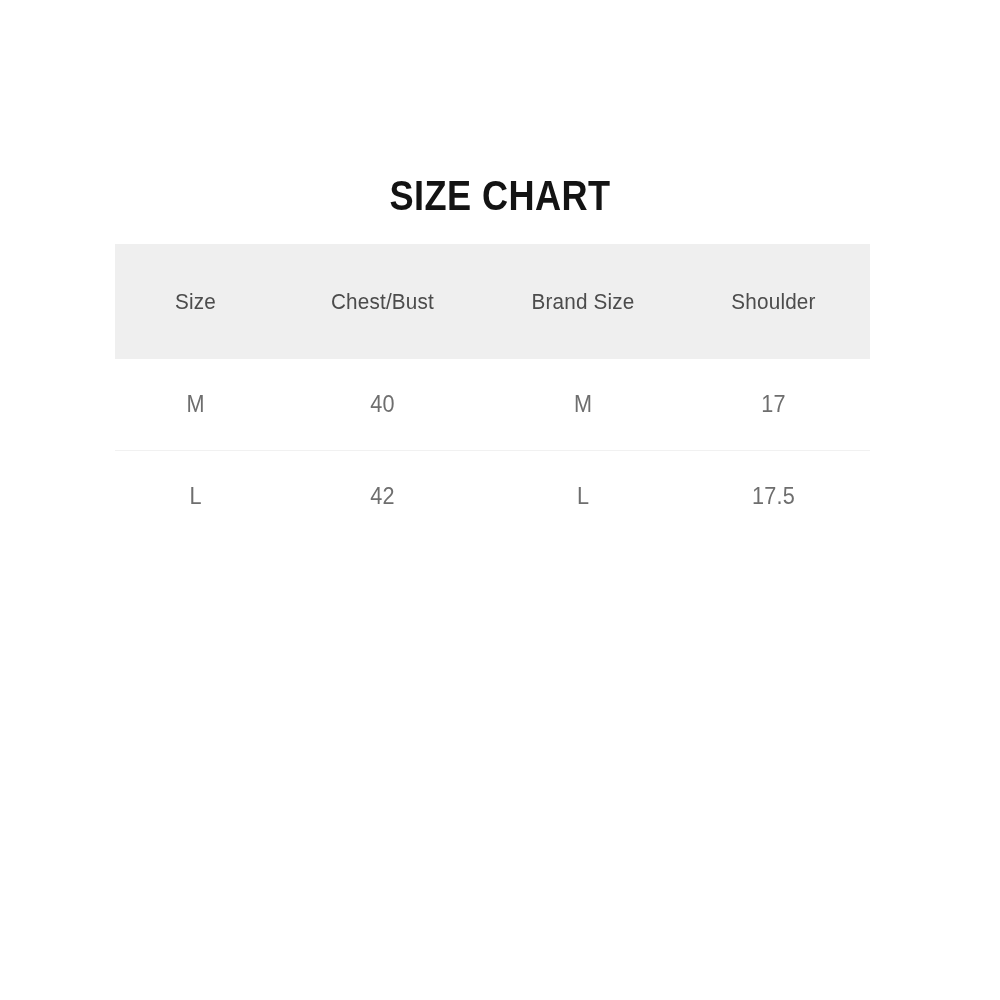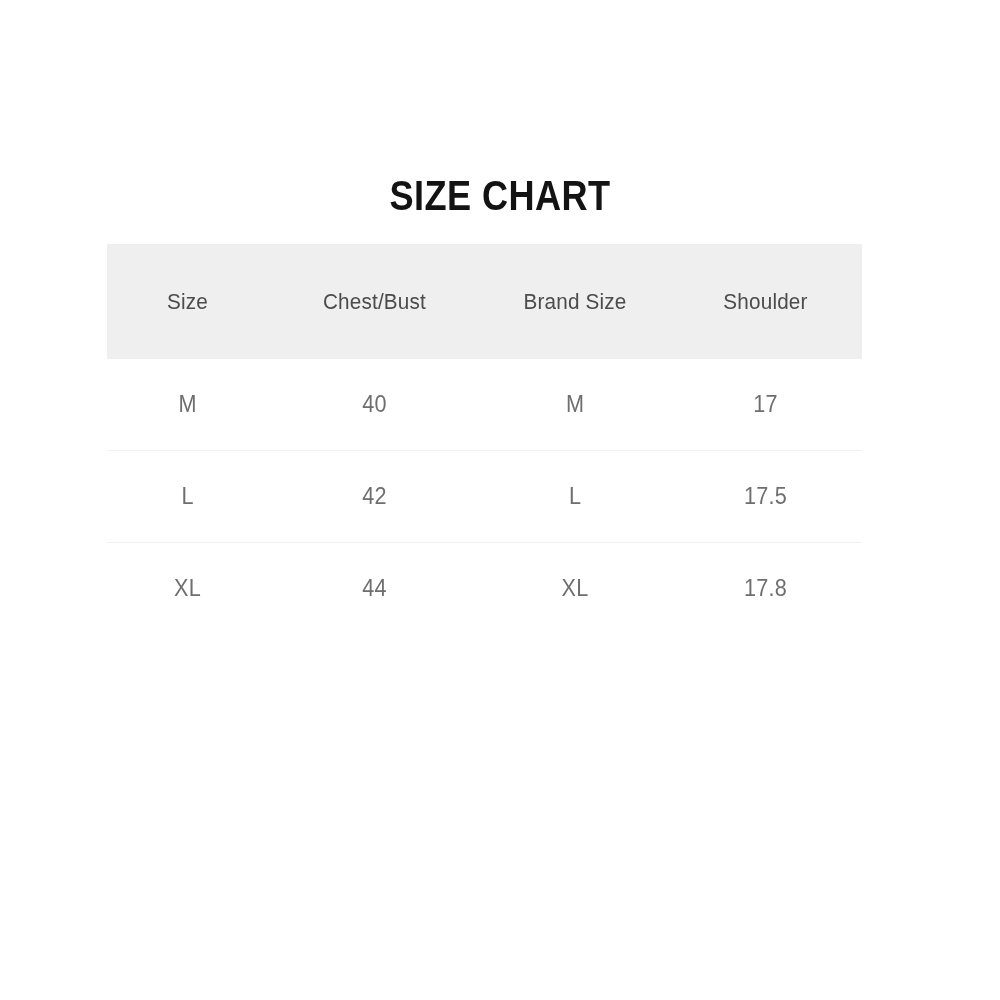--- a/index.html
+++ b/index.html
@@ -36,21 +36,21 @@
     color: #131313;
     line-height: 56px;
     transform: scaleX(0.86);
     transform-origin: center center;
     white-space: nowrap;
   }
 
   
   .size-table {
     position: absolute;
-    left: 107px;
+    left: 115px;
     top: 244px;
     width: 755px;
     border-collapse: collapse;
     table-layout: fixed;
   }
 
   .size-table thead tr {
     background: #efefef;
   }
 
@@ -122,22 +122,16 @@
         <td>40</td>
         <td>M</td>
         <td>17</td>
       </tr>
       <tr>
         <td>L</td>
         <td>42</td>
         <td>L</td>
         <td>17.5</td>
       </tr>
-      <tr>
-        <td>XL</td>
-        <td>44</td>
-        <td>XL</td>
-        <td>17.8</td>
-      </tr>
     </tbody>
   </table>
 
 </div>
 
 </body></html>

